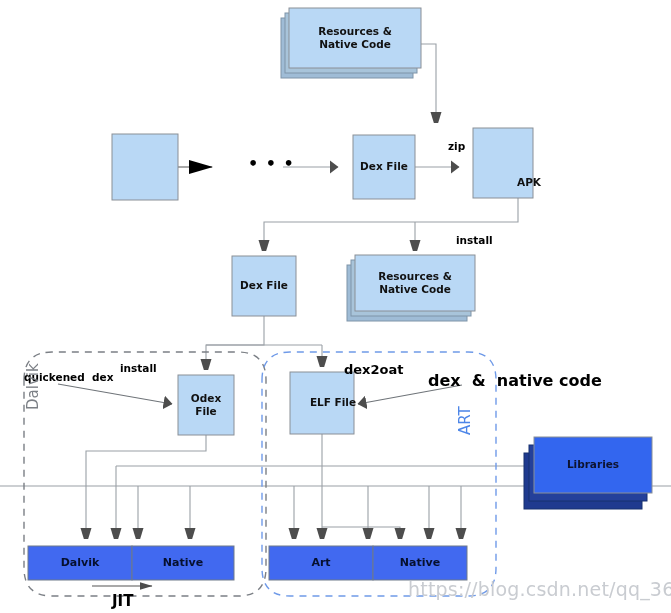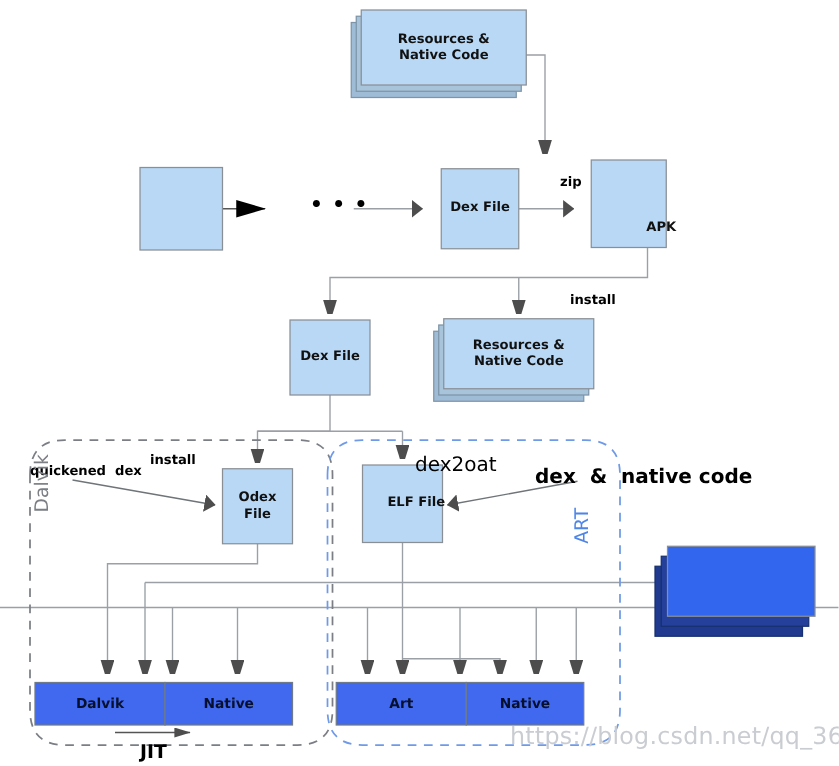--- a/index.html
+++ b/index.html
@@ -124,30 +124,31 @@
   <div class="boxtxt" style="left:289px;top:8px;width:132px;height:60px;font-size:10.5px;">Resources  &amp;
 Native Code</div>
   <div class="boxtxt" style="left:353px;top:135px;width:62px;height:64px;font-size:10.5px;">Dex  File</div>
   <div class="boxtxt" style="left:499px;top:128px;width:60px;height:70px;font-size:10.5px;margin-top:20px;">APK</div>
   <div class="boxtxt" style="left:232px;top:256px;width:64px;height:60px;font-size:10.5px;">Dex  File</div>
   <div class="boxtxt" style="left:355px;top:255px;width:120px;height:56px;font-size:10.5px;">Resources  &amp;
 Native Code</div>
   <div class="boxtxt" style="left:178px;top:375px;width:56px;height:60px;font-size:10.5px;">Odex
 File</div>
   <div class="boxtxt" style="left:290px;top:372px;width:86px;height:62px;font-size:10.5px;">ELF  File</div>
+  <div class="boxtxt" style="left:534px;top:437px;width:118px;height:56px;font-size:10.5px;color:#0d1330;">Libraries</div>
   <div class="boxtxt" style="left:28px;top:546px;width:104px;height:34px;font-size:11px;color:#06102e;">Dalvik</div>
   <div class="boxtxt" style="left:132px;top:546px;width:102px;height:34px;font-size:11px;color:#06102e;">Native</div>
   <div class="boxtxt" style="left:269px;top:546px;width:104px;height:34px;font-size:11px;color:#06102e;">Art</div>
   <div class="boxtxt" style="left:373px;top:546px;width:94px;height:34px;font-size:11px;color:#06102e;">Native</div>
 
   <div class="lbl" style="left:448px;top:140px;font-size:10.5px;font-weight:700;">zip</div>
   <div class="lbl" style="left:456px;top:234px;font-size:10.5px;font-weight:700;">install</div>
   <div class="lbl" style="left:120px;top:362px;font-size:10.5px;font-weight:700;">install</div>
   <div class="lbl" style="left:24px;top:371px;font-size:10.5px;font-weight:700;">quickened  dex</div>
-  <div class="lbl" style="left:332px;top:362px;font-size:16px;font-weight:400;">dex2oat</div>
+  <div class="lbl" style="left:344px;top:362px;font-size:13px;font-weight:700;">dex2oat</div>
   <div class="lbl" style="left:428px;top:371px;font-size:16px;font-weight:700;text-align:right;">dex  &amp;  native code</div>
   <div class="lbl" style="left:112px;top:592px;font-size:15px;font-weight:700;">JIT</div>
 
   <div class="lbl grp-lbl" style="left:24px;top:410px;font-size:15px;color:#7b7f85;transform:rotate(-90deg);transform-origin:left top;">Dalvik</div>
   <div class="lbl grp-lbl" style="left:456px;top:435px;font-size:15px;color:#4d86e8;transform:rotate(-90deg);transform-origin:left top;">ART</div>
 
   <div class="lbl" style="left:248px;top:154px;font-size:16px;font-weight:700;letter-spacing:1px;">• • •</div>
 
   <div class="wm" style="left:408px;top:578px;">https://blog.csdn.net/qq_36828822</div>
 

